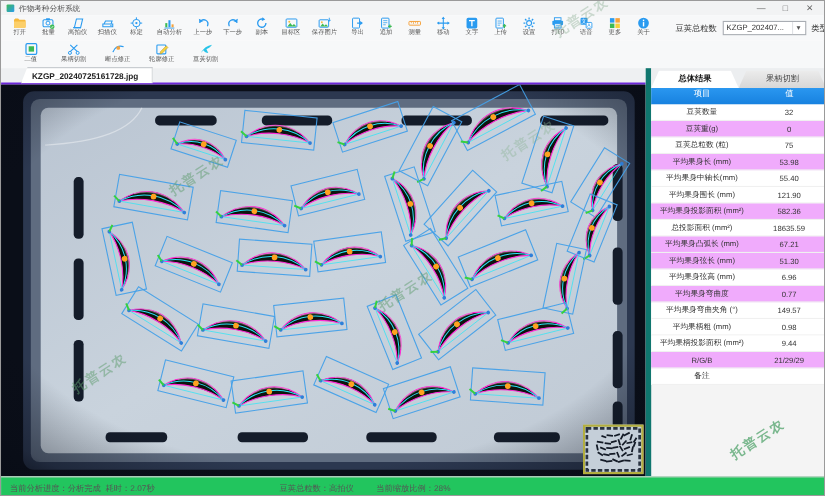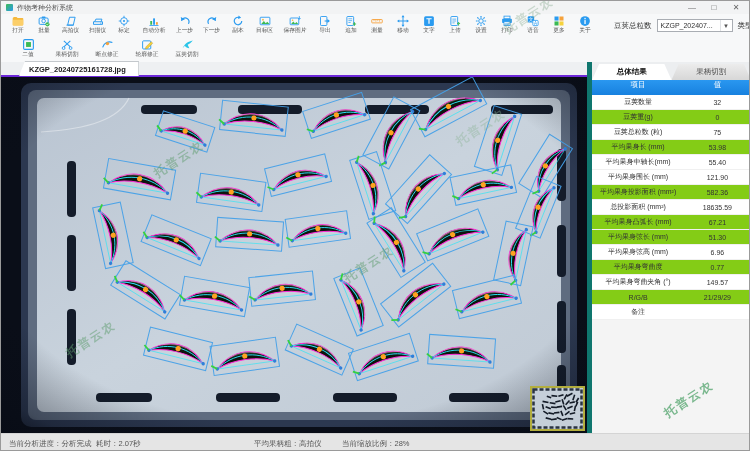--- a/index.html
+++ b/index.html
@@ -39,24 +39,24 @@
   
   .right{position:absolute;left:586px;top:0;width:164px;height:371px;background:#f4f4f4;border-left:5px solid #0f766e;box-sizing:border-box;}
   .rtabs{height:18px;display:flex;background:#eceef0;align-items:flex-end;padding-top:2px;box-sizing:border-box;}
   .rtab{flex:1;height:16px;display:flex;align-items:center;justify-content:center;font-size:7.5px;color:#444;
         clip-path:polygon(9% 0,91% 0,100% 100%,0 100%);background:linear-gradient(#ececec,#d7d7d7);cursor:pointer;}
   .rtab.active{background:#fff;color:#111;font-weight:bold;}
   .rheader{height:15px;background:linear-gradient(#2a97f0,#1781df);display:flex;align-items:flex-start;}
   .rheader span{font-size:7.5px;color:#fff;text-align:center;}
   .c1{width:58%;} .c2{width:42%;}
   .rrow{display:flex;height:14px;align-items:center;background:#fff;border-bottom:1px solid #f0f0f0;}
-  .rrow.alt{background:#84cc16;justify-content:center;}
+  .rrow.alt{background:#f0abfc;justify-content:center;}
   .rrow span{font-size:7.5px;transform:scale(.93);color:#333;text-align:center;white-space:nowrap;overflow:hidden;}
   
-  .statusbar{position:absolute;top:432px;left:0;width:750px;height:19px;background:#e5e5e5;border-top:1px solid #d4d4d4;box-sizing:border-box;}
+  .statusbar{position:absolute;top:432px;left:0;width:750px;height:19px;background:#22c55e;border-top:1px solid #d4d4d4;box-sizing:border-box;}
   .statusbar span{position:absolute;top:5px;font-size:7.5px;color:#555;white-space:nowrap;}
   .st1{left:8px;} .st2{left:95px;} .st3{left:253px;} .st4{left:341px;}
   
   .wm{position:absolute;font-size:12px;font-weight:bold;letter-spacing:2px;color:rgba(96,158,112,.5);
       transform:rotate(-33deg);pointer-events:none;white-space:nowrap;z-index:50;}
   .wm1{left:150px;top:150px;} .wm2{left:62px;top:330px;} .wm3{left:340px;top:255px;}
   .wm4{left:452px;top:118px;color:rgba(140,180,150,.4);} .wm5{left:660px;top:390px;color:rgba(56,150,86,.65);} .wm6{left:500px;top:6px;color:rgba(120,160,130,.35);}
 </style>
 </head>
 <body>
@@ -793,36 +793,44 @@
             <span class="c2">6.96</span>
           </div>
           <div class="rrow alt">
             <span class="c1">平均果身弯曲度</span>
             <span class="c2">0.77</span>
           </div>
           <div class="rrow">
             <span class="c1">平均果身弯曲夹角 (°)</span>
             <span class="c2">149.57</span>
           </div>
+          <div class="rrow">
+            <span class="c1">平均果柄粗 (mm)</span>
+            <span class="c2">0.98</span>
+          </div>
+          <div class="rrow">
+            <span class="c1">平均果柄投影面积 (mm²)</span>
+            <span class="c2">9.44</span>
+          </div>
           <div class="rrow alt">
             <span class="c1">R/G/B</span>
             <span class="c2">21/29/29</span>
           </div>
           <div class="rrow">
             <span class="c1">备注</span>
             <span class="c2"></span>
           </div>
         </div>
     </div>
   </div>
 
   <div class="statusbar">
     <span class="st1">当前分析进度：分析完成</span>
     <span class="st2">耗时：2.07秒</span>
-    <span class="st3">平均果柄粗：高拍仪</span>
+    <span class="st3">豆荚总粒数：高拍仪</span>
     <span class="st4">当前缩放比例：28%</span>
   </div>
 
   <div class="wm wm1">托普云农</div>
   <div class="wm wm2">托普云农</div>
   <div class="wm wm3">托普云农</div>
   <div class="wm wm4">托普云农</div>
   <div class="wm wm5">托普云农</div>
   <div class="wm wm6">托普云农</div>
 

